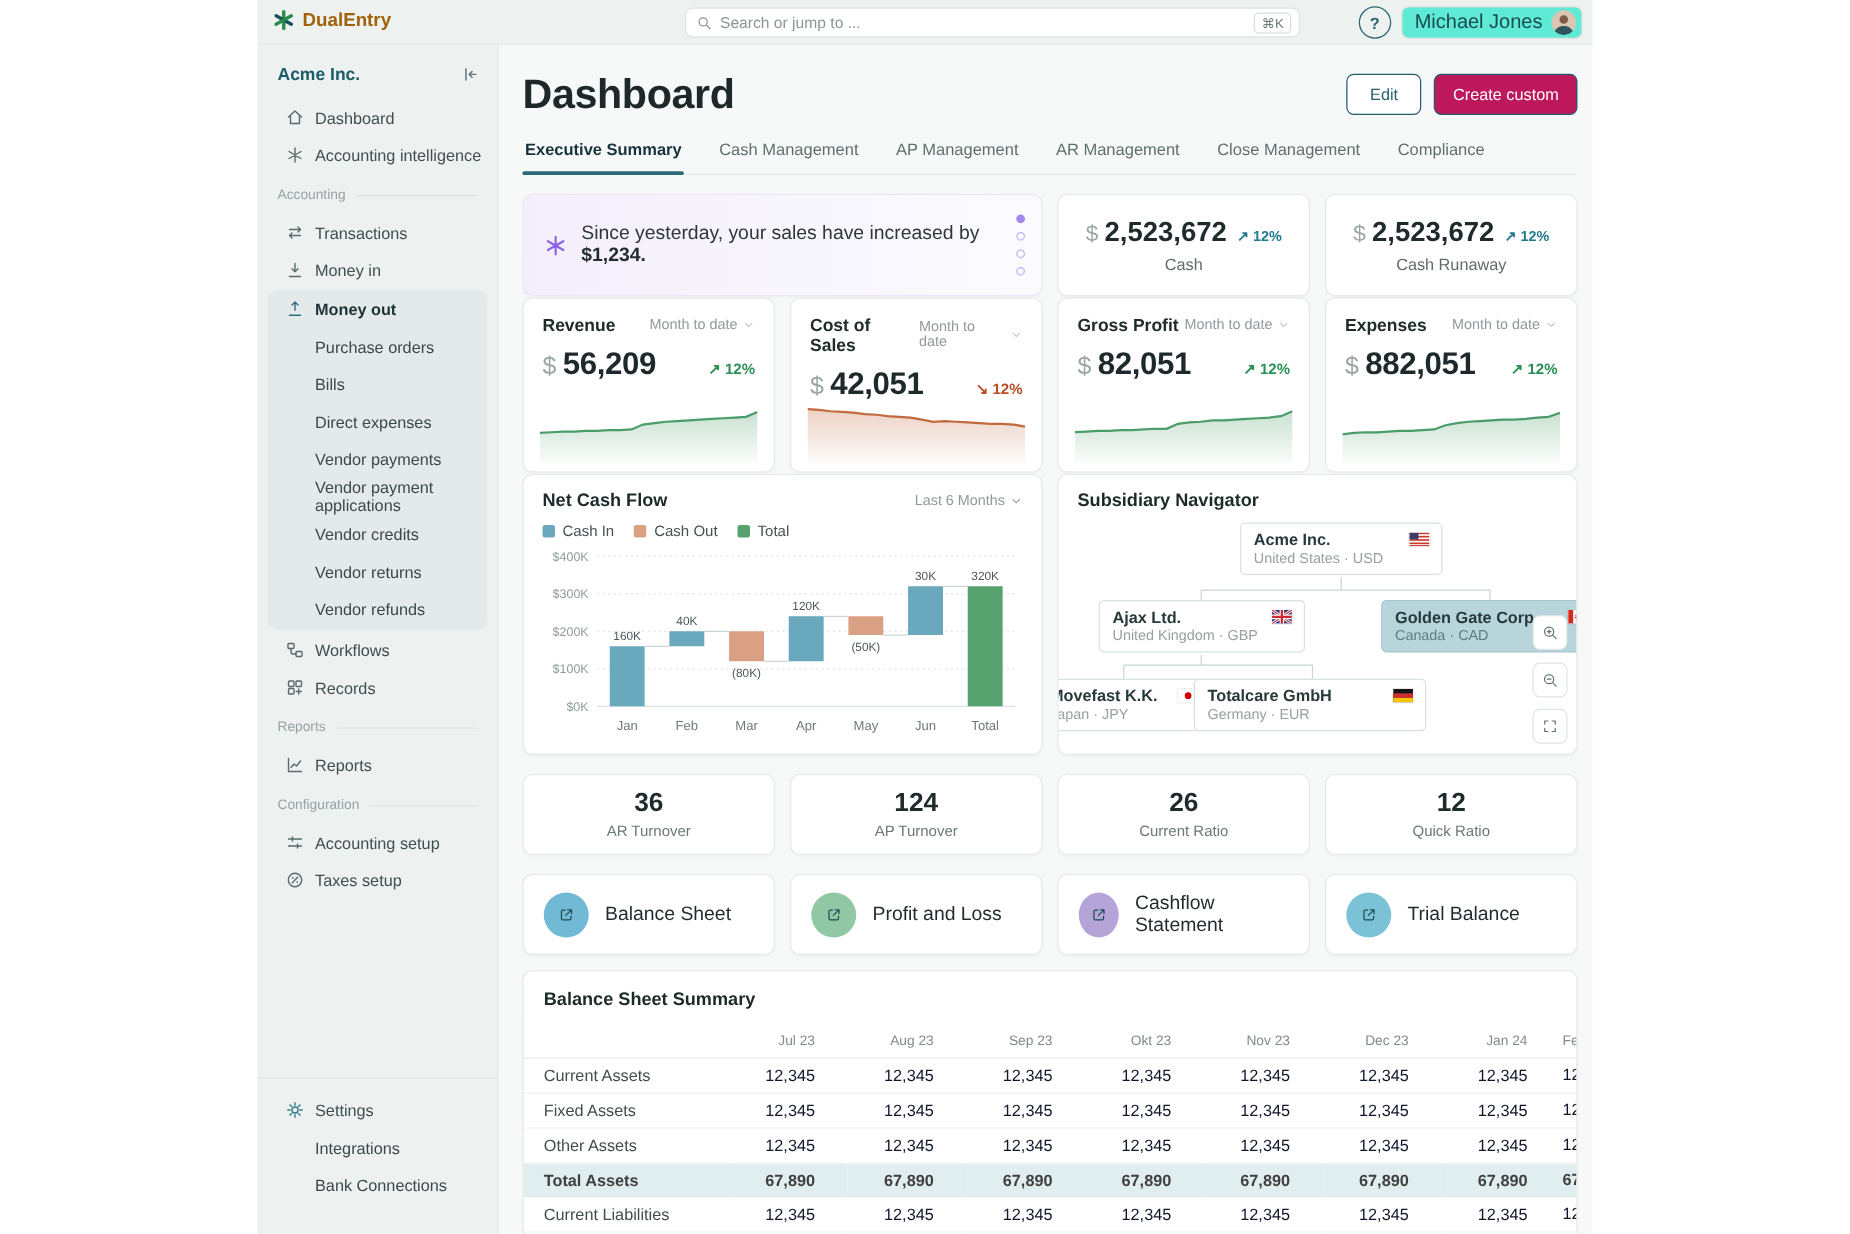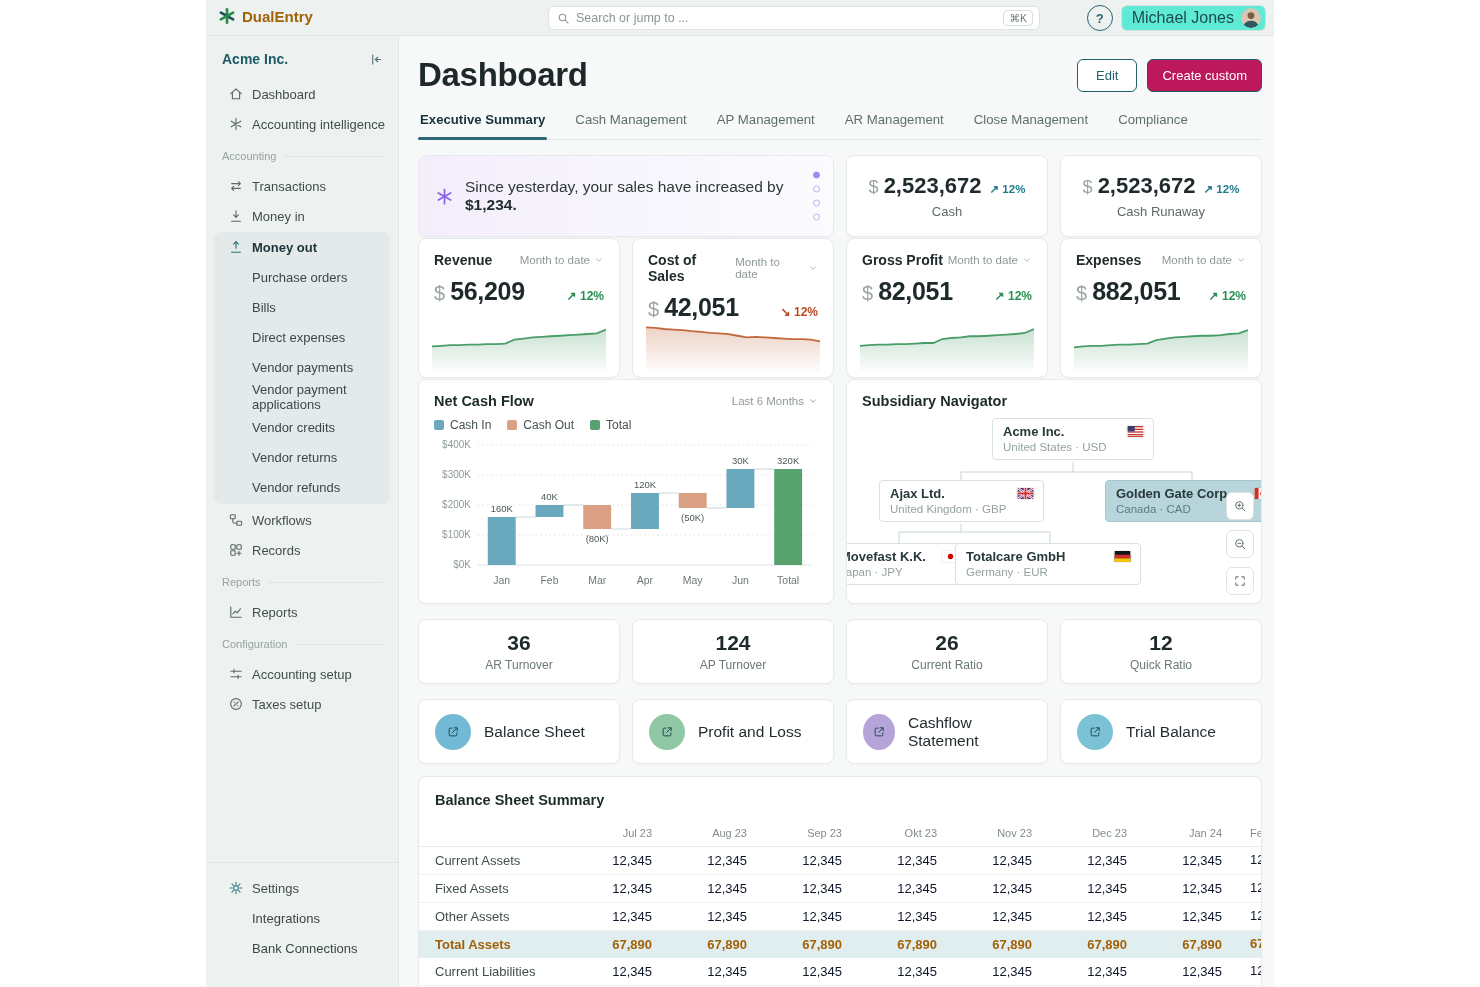--- a/index.html
+++ b/index.html
@@ -156,21 +156,21 @@
   .bs-title { padding:15px 16px 14px; }
   table { border-collapse:collapse; table-layout:fixed; width:924px; }
   col.c-lbl { width:164px; } col.c-num { width:95px; }
   th { font-weight:400; font-size:11px; color:#808d8c; text-align:right; padding:5px 26px 7px 0; }
   th.lbl { text-align:left; padding-left:16px; }
   td { font-size:13px; color:#0f172a; text-align:right; padding:6px 26px 6px 0; }
   td.lbl { text-align:left; padding-left:16px; color:#414e4e; }
   thead tr { border-bottom:1px solid #e7ecec; }
   tbody tr { border-bottom:1px solid #eef2f1; }
   tbody tr.total { background:#e1eef0; border-bottom:none; }
-  tbody tr.total td { color:#a16207; font-weight:700; }
+  tbody tr.total td { color:#404040; font-weight:700; }
   th.clip, td.clip { text-align:left; padding:5px 0 7px 2px; }
 
   .ic { display:inline-flex; }
   .ic svg { display:block; }
 </style>
 </head>
 <body>
 
 <div class="app">
 

